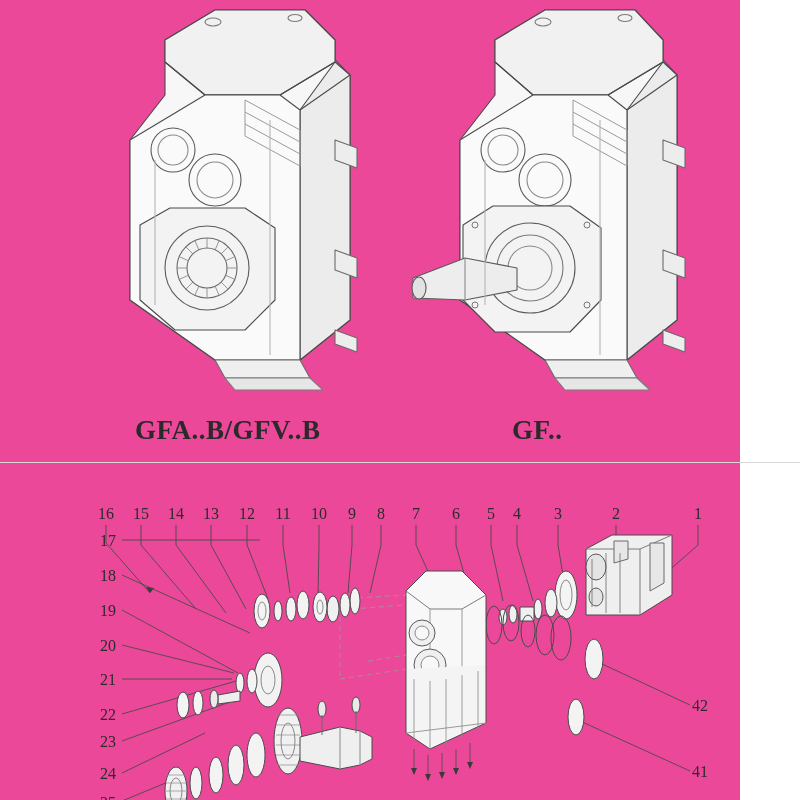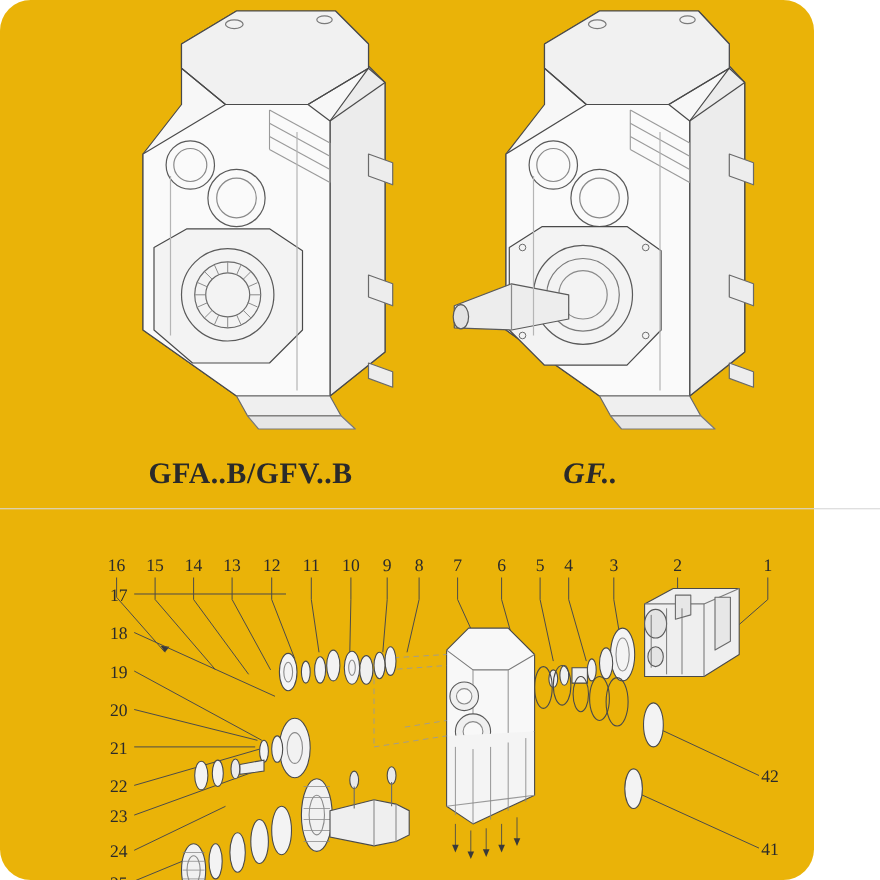--- a/index.html
+++ b/index.html
@@ -11,22 +11,21 @@
     width: 800px;
     height: 800px;
     font-family: "Liberation Serif", serif;
     overflow: hidden;
     position: relative;
   }
   .page {
     position: relative;
     width: 740px;
     height: 800px;
-    background: #eab308;
-    border-radius: 28px;
+    background: #ec4899;
   }
 
   
   .top-section {
     position: absolute;
     left: 0;
     top: 0;
     width: 800px;
     height: 460px;
   }
@@ -40,21 +39,21 @@
   .caption {
     position: absolute;
     font-family: "Liberation Serif", serif;
     font-weight: bold;
     font-size: 27px;
     color: #2a2a2a;
     letter-spacing: 0.5px;
     white-space: nowrap;
   }
   .caption-left  { left: 135px; top: 415px; }
-  .caption-right { left: 512px; top: 415px; font-style: italic; }
+  .caption-right { left: 512px; top: 415px; }
 
   
   .divider {
     position: absolute;
     left: 0;
     top: 462px;
     width: 800px;
     height: 1px;
     background: #d8d8d8;
   }

